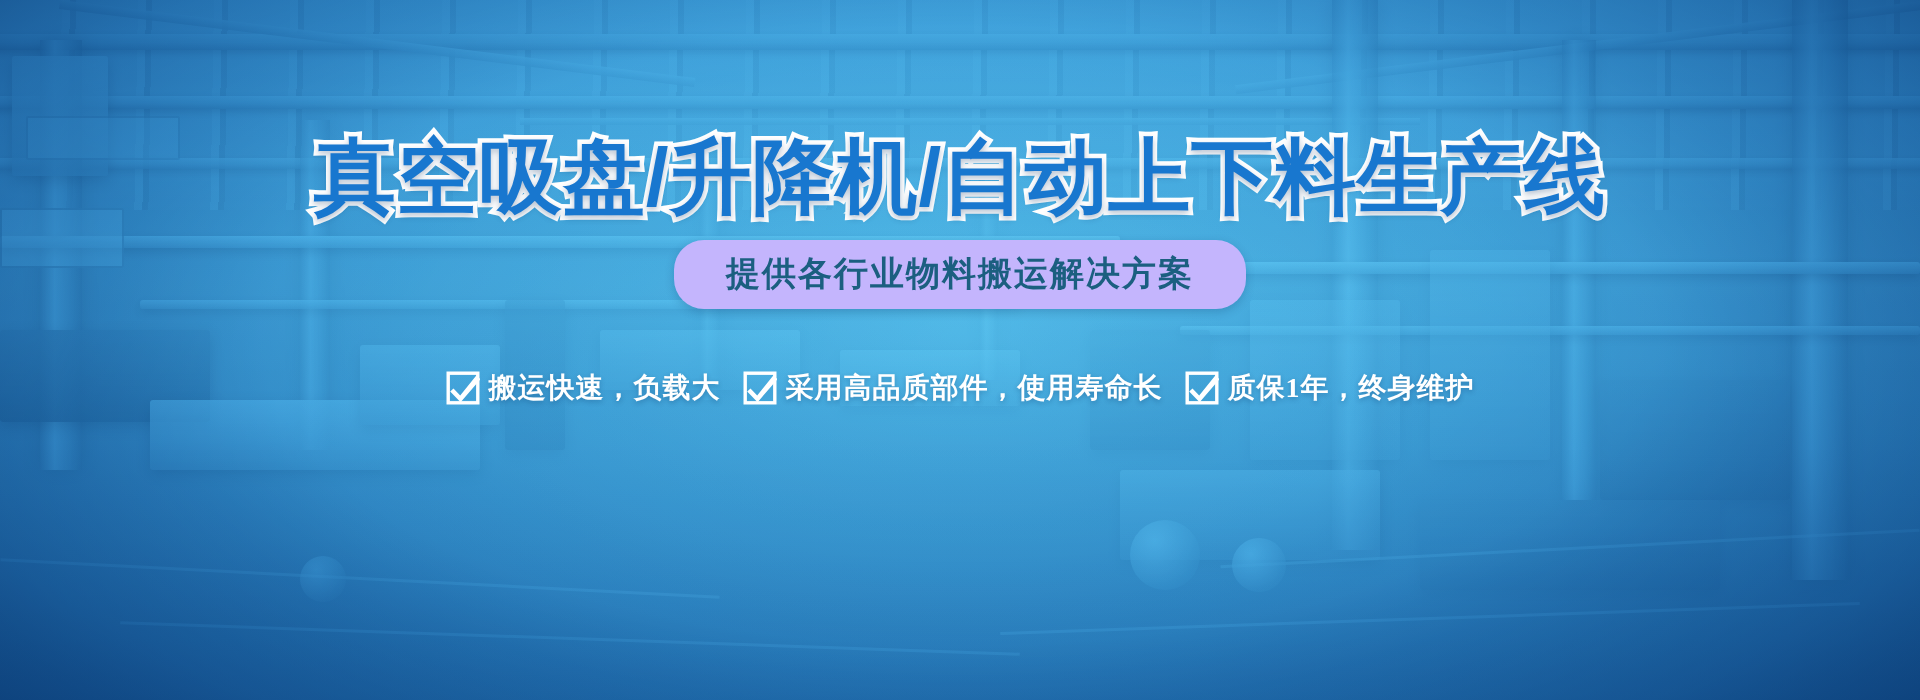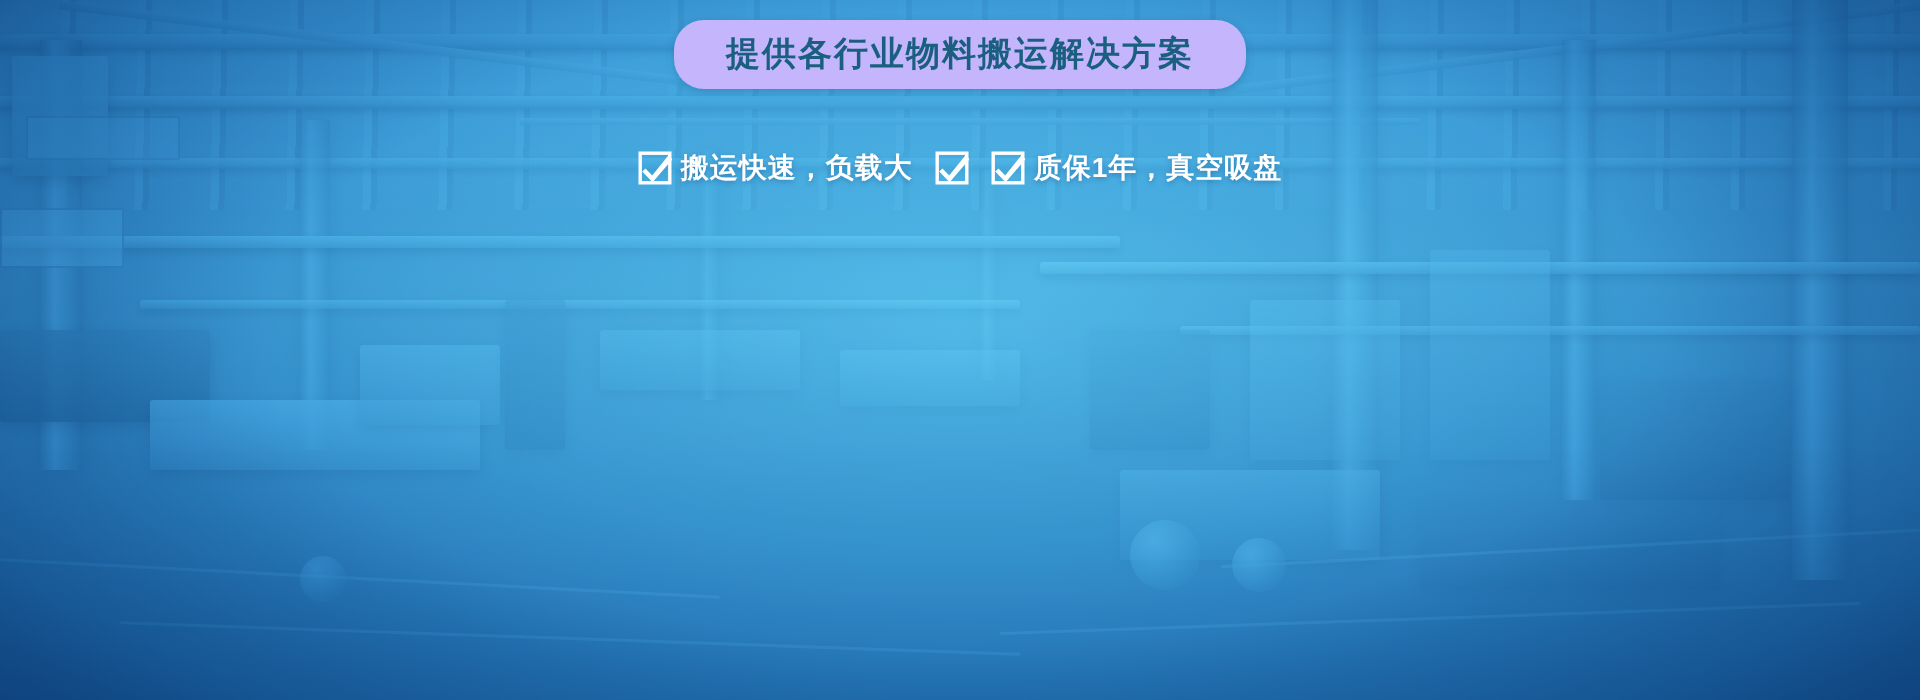--- a/index.html
+++ b/index.html
@@ -177,20 +177,21 @@
     white-space: nowrap;
     box-shadow: 0 3px 10px rgba(10,50,95,0.22);
   }
 
   .features {
     margin-top: 62px;
     display: flex;
     align-items: center;
     gap: 22px;
     white-space: nowrap;
+    font-family: Liberation Serif, serif;
   }
   .feature {
     display: flex;
     align-items: center;
     gap: 9px;
   }
   .check-icon {
     width: 34px;
     height: 34px;
     flex: 0 0 auto;
@@ -263,20 +264,21 @@
     <div class="drum" style="left:300px;top:556px;width:46px;height:46px;opacity:.7;"></div>
   </div>
 
   <div class="tint-main"></div>
   <div class="tint-screen"></div>
   <div class="tint-flat"></div>
   <div class="vignette"></div>
 
   <div class="content">
 
+    <div class="headline">真空吸盘/升降机/自动上下料生产线</div>
 
     <div class="subpill">提供各行业物料搬运解决方案</div>
 
     <div class="features">
 
       <div class="feature">
         <span>
           <svg class="check-icon" viewBox="0 0 34 34" aria-hidden="true">
             <rect x="2.2" y="2.2" width="29.6" height="29.6" fill="none" stroke="#ffffff" stroke-width="3.4"></rect>
             <path d="M7.5 17.4 L14.2 24.4 L30.5 4.2 L34.5 8.2 L14.6 31.2 L4.2 20.6 Z" fill="#ffffff"></path>
@@ -285,27 +287,28 @@
         <span class="feature-label">搬运快速，负载大</span>
       </div>
 
       <div class="feature">
         <span>
           <svg class="check-icon" viewBox="0 0 34 34" aria-hidden="true">
             <rect x="2.2" y="2.2" width="29.6" height="29.6" fill="none" stroke="#ffffff" stroke-width="3.4"></rect>
             <path d="M7.5 17.4 L14.2 24.4 L30.5 4.2 L34.5 8.2 L14.6 31.2 L4.2 20.6 Z" fill="#ffffff"></path>
           </svg>
         </span>
+        <span class="feature-label">采用高品质部件，使用寿命长</span>
       </div>
 
       <div class="feature">
         <span>
           <svg class="check-icon" viewBox="0 0 34 34" aria-hidden="true">
             <rect x="2.2" y="2.2" width="29.6" height="29.6" fill="none" stroke="#ffffff" stroke-width="3.4"></rect>
             <path d="M7.5 17.4 L14.2 24.4 L30.5 4.2 L34.5 8.2 L14.6 31.2 L4.2 20.6 Z" fill="#ffffff"></path>
           </svg>
         </span>
-        <span class="feature-label">质保1年，真空吸盘</span>
+        <span class="feature-label">质保1年，终身维护</span>
       </div>
 
     </div>
   </div>
 </div>
 
 </body></html>

